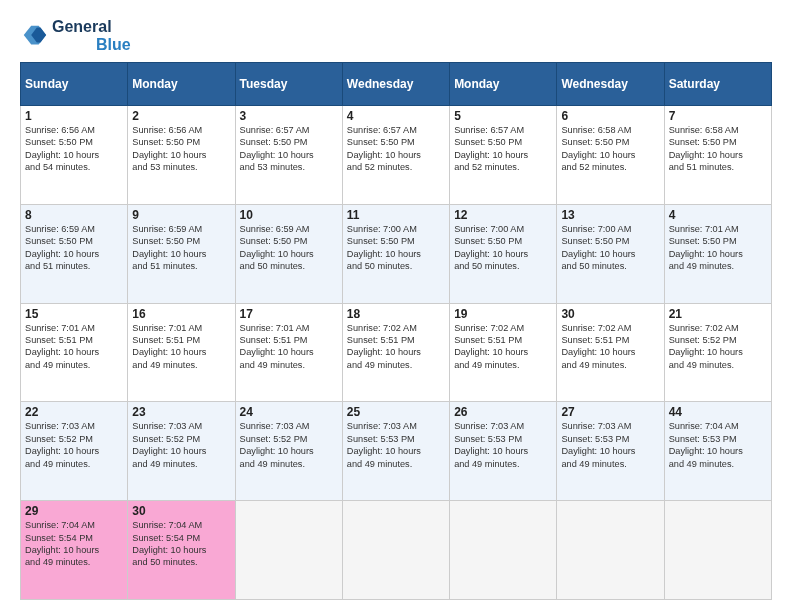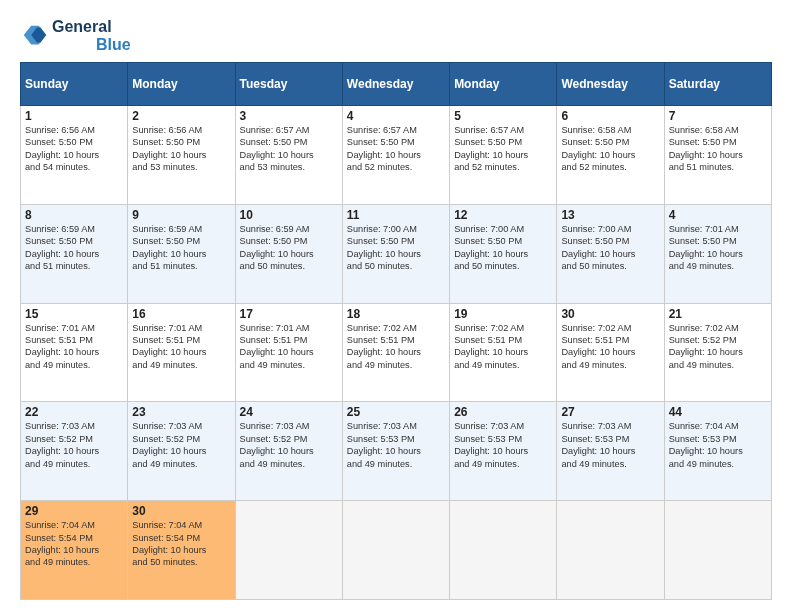--- a/index.html
+++ b/index.html
@@ -60,21 +60,21 @@
       border: 1px solid #1a4a7a;
     }
     .calendar-table td {
       border: 1px solid #ccc;
       vertical-align: top;
       padding: 3px 4px;
       width: calc(100% / 7);
       background: #fff;
     }
     .calendar-table tr:last-child td {
-      background: #fdba74;
+      background: #f9a8d4;
     }
     .day-num {
       font-size: 12px;
       font-weight: bold;
       color: #222;
       display: block;
       margin-bottom: 1px;
     }
     .day-info {
       font-size: 9.2px;

